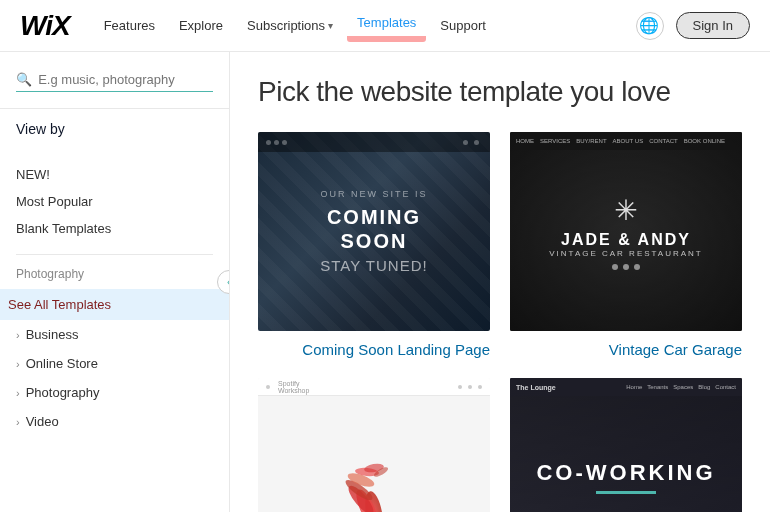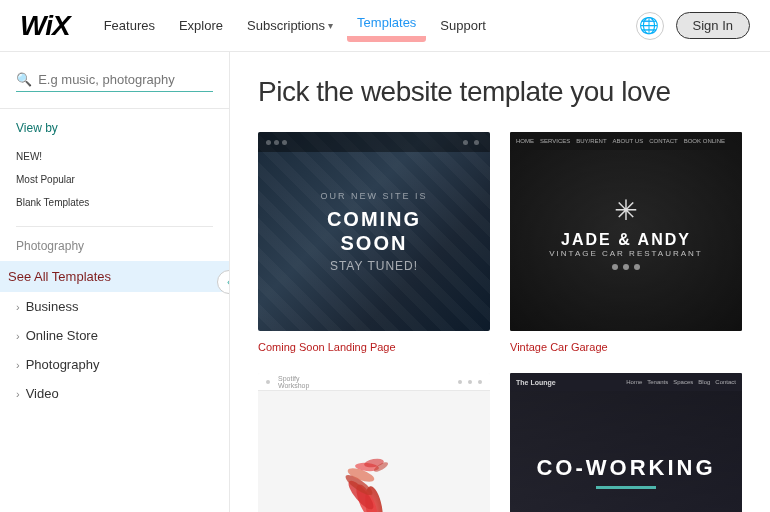--- a/index.html
+++ b/index.html
@@ -128,29 +128,29 @@
       font-size: 13px;
       color: #999;
       width: 100%;
       background: transparent;
     }
     .sidebar-section {
       padding: 0 16px;
       margin-bottom: 8px;
     }
     .view-by-label {
-      font-size: 12px;
-      color: #0f766e;
-      margin-bottom: 10px;
+      font-size: 14px;
+      color: #0f172a;
+      margin-bottom: 24px;
       display: block;
     }
     .sidebar-link {
       display: block;
       padding: 6px 0;
-      font-size: 10px;
+      font-size: 13px;
       color: #333;
       cursor: pointer;
       text-decoration: none;
     }
     .sidebar-divider {
       height: 1px;
       background: #e8e8e8;
       margin: 12px 16px;
     }
     .categories-label {
@@ -205,23 +205,23 @@
     }
     .template-thumb {
       width: 100%;
       height: 199px;
       border-radius: 2px;
       overflow: hidden;
       margin-bottom: 10px;
       position: relative;
     }
     .template-name {
-      font-size: 11px;
-      color: #b91c1c;
-      text-align: left;
+      font-size: 15px;
+      color: #0369a1;
+      text-align: right;
     }
 
     
     .thumb-coming-soon {
       background: linear-gradient(135deg, #1a2a3a 0%, #2c3e50 40%, #1a2533 70%, #0d1b2a 100%);
       display: flex;
       align-items: center;
       justify-content: center;
       position: relative;
       overflow: hidden;
@@ -244,21 +244,21 @@
     }
     .coming-soon-text .main-text {
       font-size: 20px;
       font-weight: 700;
       color: #fff;
       letter-spacing: 2px;
       line-height: 1.2;
       text-transform: uppercase;
     }
     .coming-soon-text .sub-text {
-      font-size: 12px;
+      font-size: 15px;
       color: rgba(255,255,255,0.6);
       letter-spacing: 1px;
       margin-top: 4px;
     }
     .thumb-nav-bar {
       position: absolute;
       top: 0;
       left: 0;
       right: 0;
       height: 20px;

